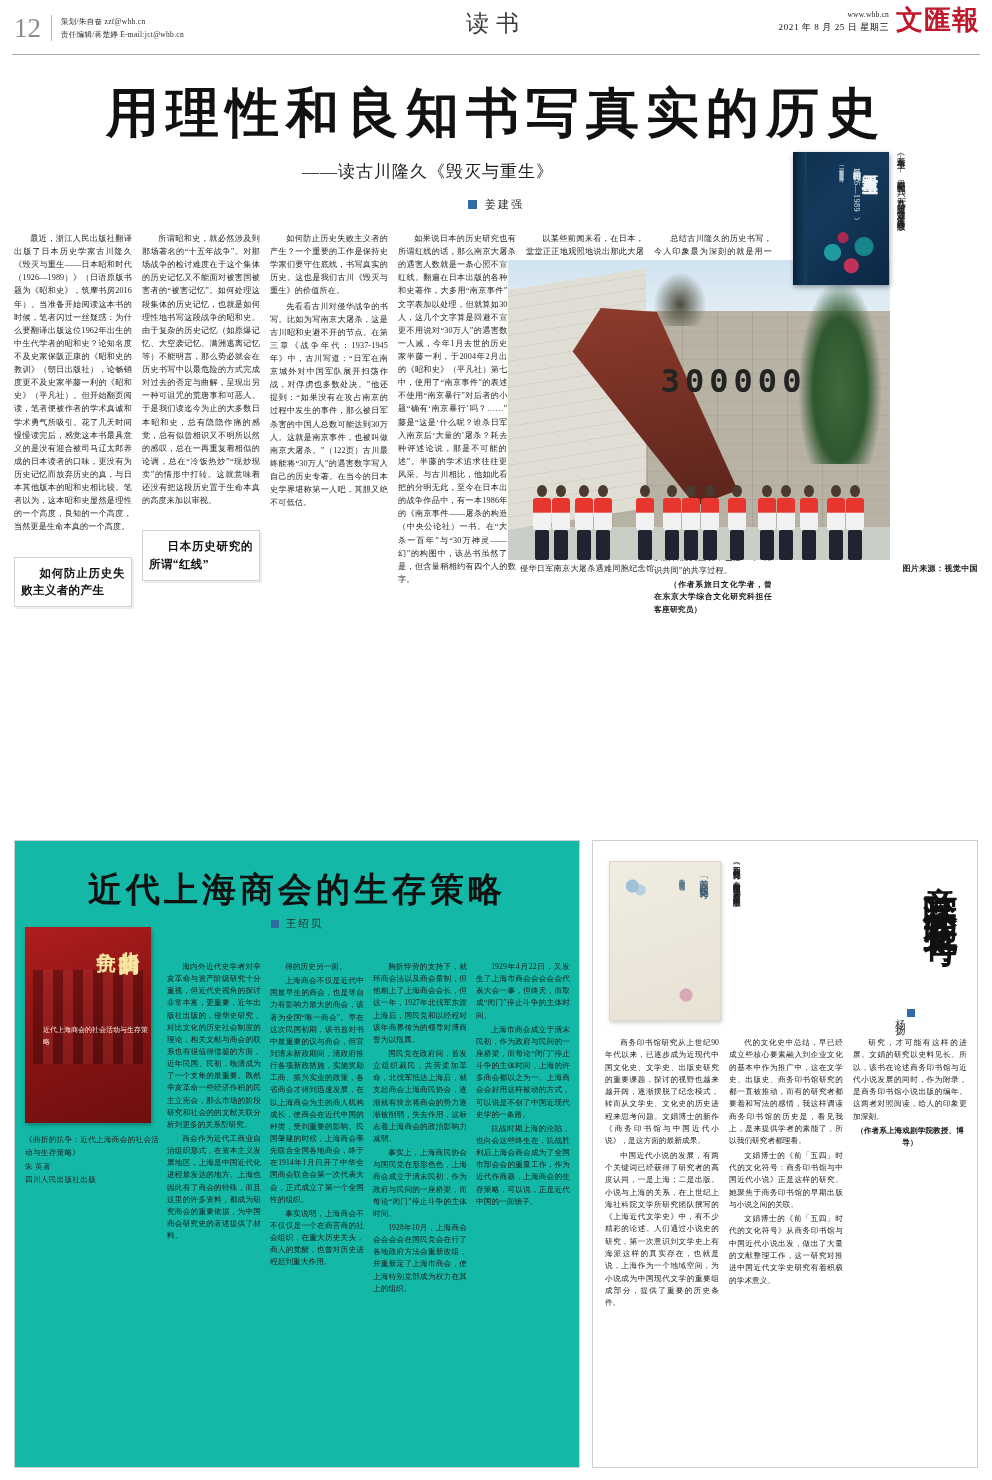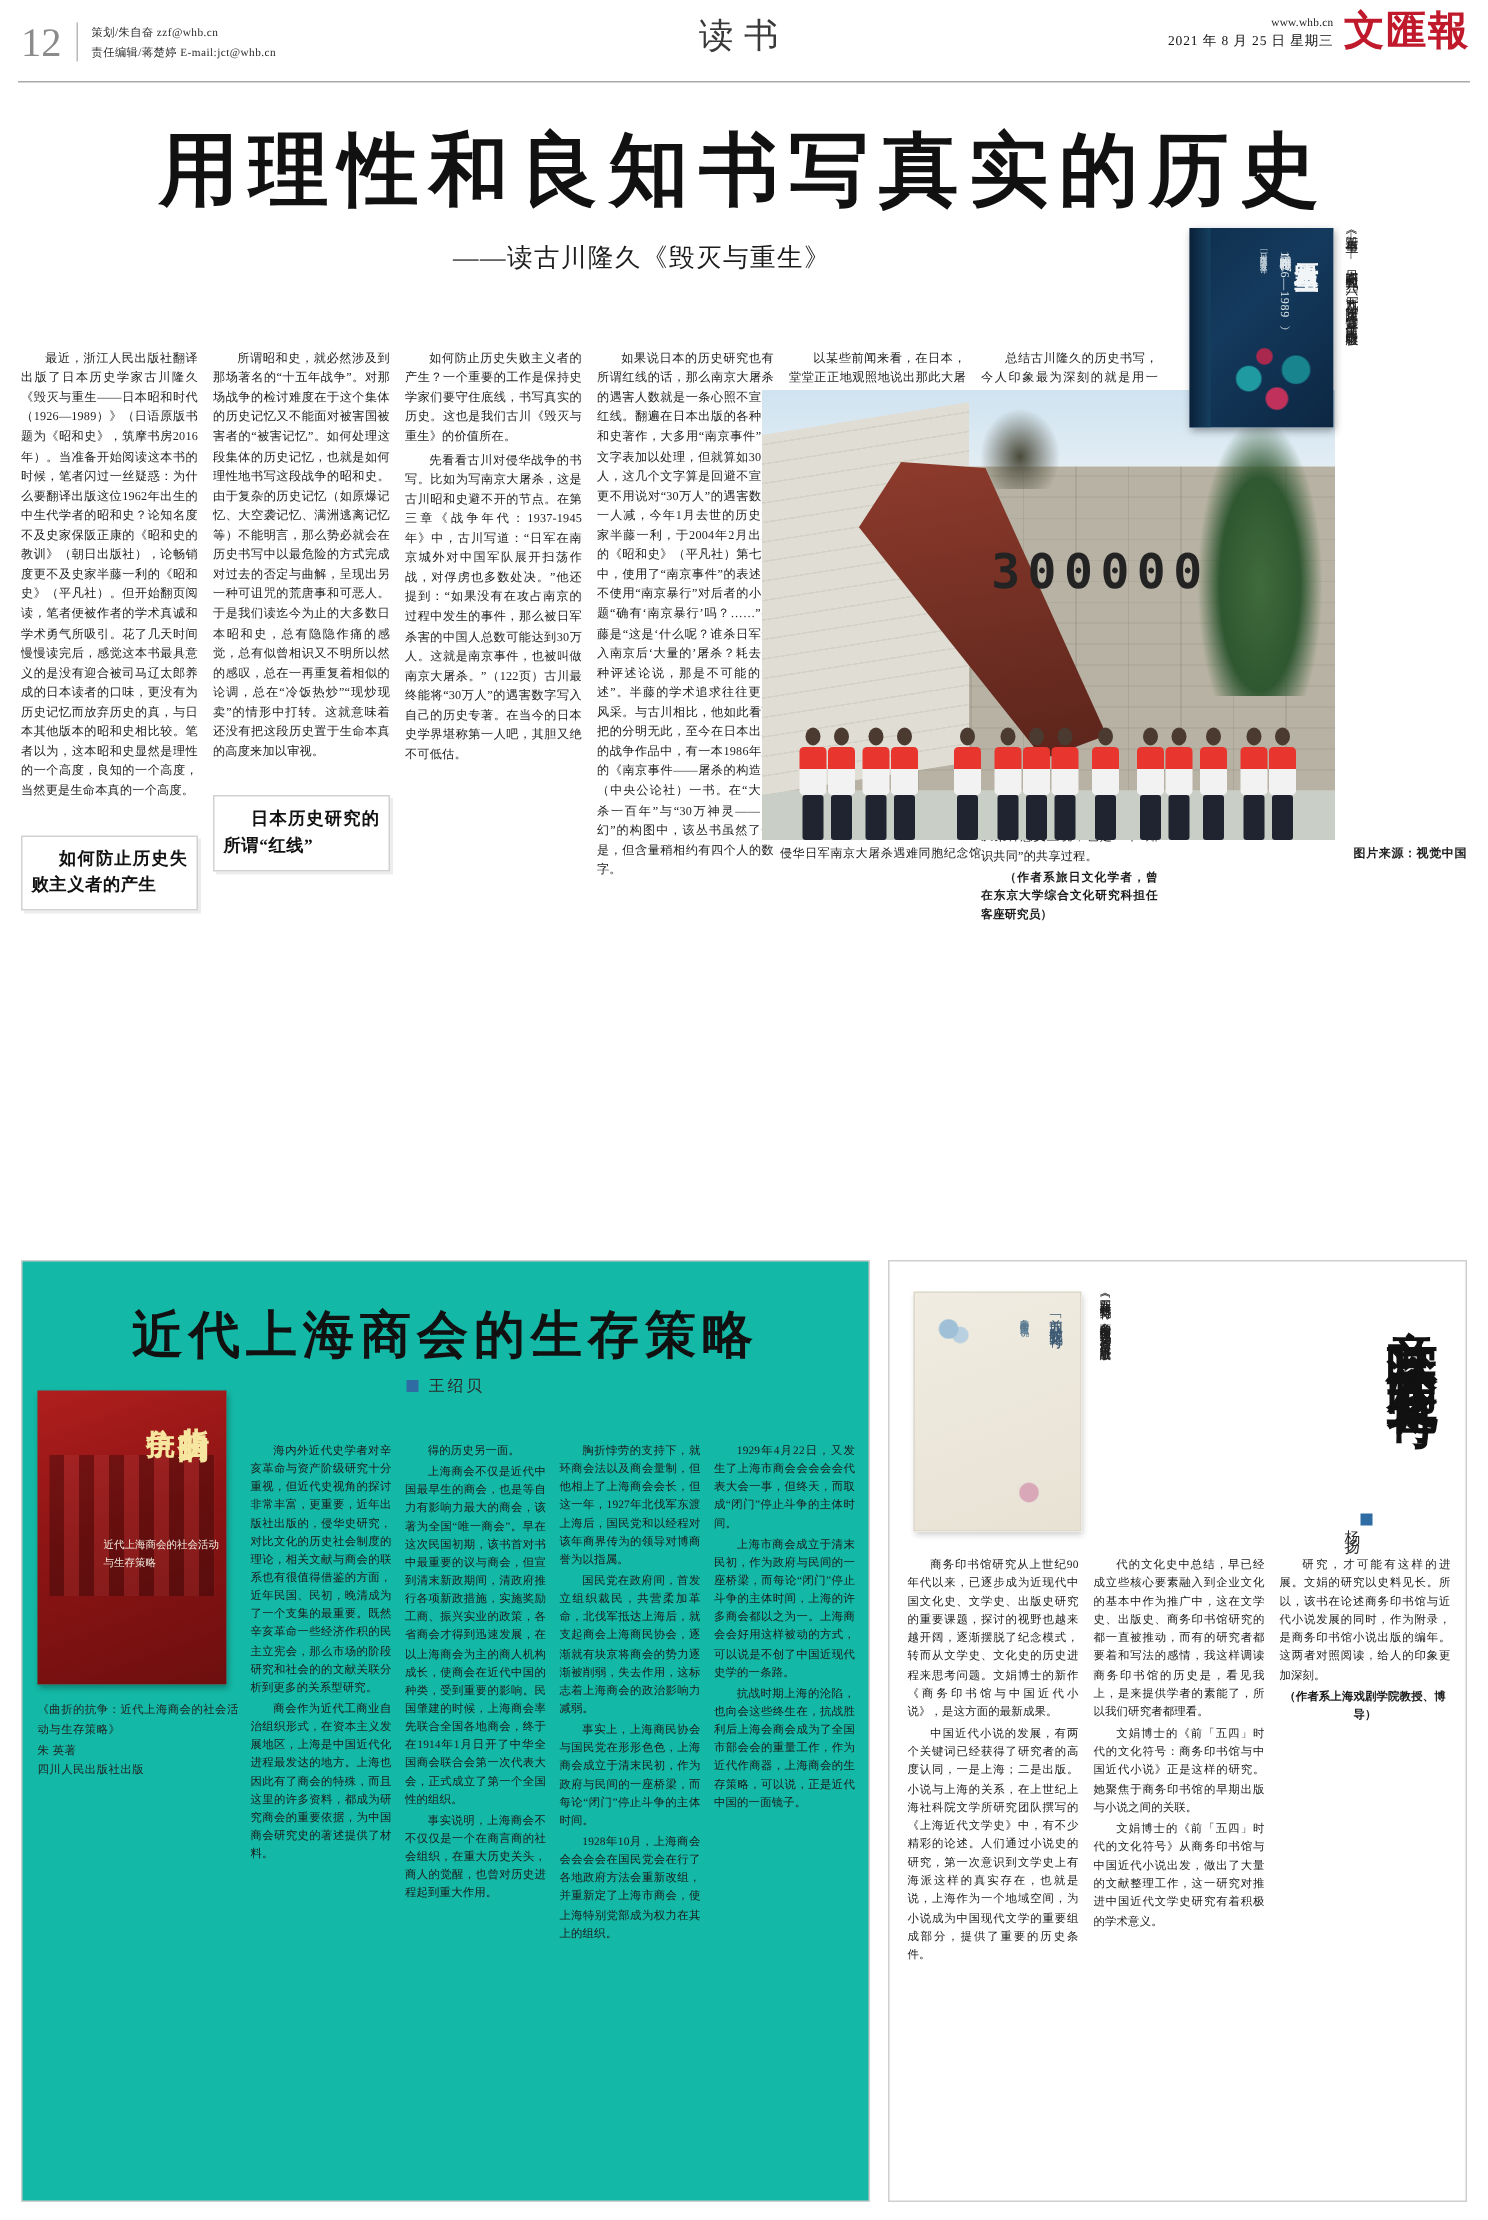--- a/index.html
+++ b/index.html
@@ -190,21 +190,21 @@
     position: absolute; left: 10px; top: 86px; width: 126px; height: 196px;
     background: linear-gradient(160deg,#b01e1e 0%, #8d1414 45%, #6e0f0f 100%);
     box-shadow: 1px 2px 4px rgba(0,0,0,.3); overflow:hidden;
   }
   .book2 .bars { position:absolute; left:6%; top:22%; width:88%; height:48%;
     background: repeating-linear-gradient(90deg, rgba(0,0,0,.28) 0 10px, rgba(255,255,255,.04) 10px 20px); }
   .book2 .bt1 { position:absolute; right:8px; top:8px; writing-mode: vertical-rl;
                 font-size: 21px; font-weight:bold; color:#f6e6a0; letter-spacing:1px; }
   .book2 .bt2 { position:absolute; right:32px; top:10px; writing-mode: vertical-rl;
                 font-size: 19px; font-weight:bold; color:#f6e6a0; letter-spacing:1px; }
-  .book2 .bt3 { position:absolute; left:18px; top:50%; font-size: 7px; color:#f3ece0; line-height:1.7;padding-left:26px; }
+  .book2 .bt3 { position:absolute; left:18px; top:50%; font-size: 7px; color:#f3ece0; line-height:1.7; }
   .book2cap { position:absolute; left:10px; top:292px; width:135px;
               font-size: 7.6px; line-height: 1.75; color:#1f1f1f; letter-spacing:.3px; }
 
   .a2cols { position:absolute; left:152px; top:120px; width: 404px; display:flex; gap:9px; }
   .a2col { width: 94px; font-size: 7.6px; line-height:1.6; text-align:justify; letter-spacing:.1px; }
   .a2col p { margin: 0 0 2px 0; text-indent: 2em; }
 
   .book3 {
     position: absolute; left: 16px; top: 20px; width: 112px; height: 160px;
     background: linear-gradient(160deg,#f0ece1 0%, #e7e2d4 100%);
@@ -258,20 +258,23 @@
         <div class="mh-url">www.whb.cn</div>
         <div class="mh-date">2021 年 8 月 25 日   星期三</div>
       </div>
       <div class="mh-logo">文匯報</div>
     </div>
   </div>
   <div class="rule-top"></div>
 
   <div class="headline">用理性和良知书写真实的历史</div>
   <div class="subhead">——读古川隆久《毁灭与重生》</div>
+  <div class="byline">
+    <span class="sq"></span><span>姜建强</span>
+  </div>
 
   <div class="a1">
     <div class="cols">
 
       <div class="col">
         <p>最近，浙江人民出版社翻译出版了日本历史学家古川隆久《毁灭与重生——日本昭和时代（1926—1989）》（日语原版书题为《昭和史》，筑摩书房2016年）。当准备开始阅读这本书的时候，笔者闪过一丝疑惑：为什么要翻译出版这位1962年出生的中生代学者的昭和史？论知名度不及史家保阪正康的《昭和史的教训》（朝日出版社），论畅销度更不及史家半藤一利的《昭和史》（平凡社）。但开始翻页阅读，笔者便被作者的学术真诚和学术勇气所吸引。花了几天时间慢慢读完后，感觉这本书最具意义的是没有迎合被司马辽太郎养成的日本读者的口味，更没有为历史记忆而放弃历史的真，与日本其他版本的昭和史相比较。笔者以为，这本昭和史显然是理性的一个高度，良知的一个高度，当然更是生命本真的一个高度。</p>
         <div class="sechead">如何防止历史失败主义者的产生</div>
       </div>
 
       <div class="col">

